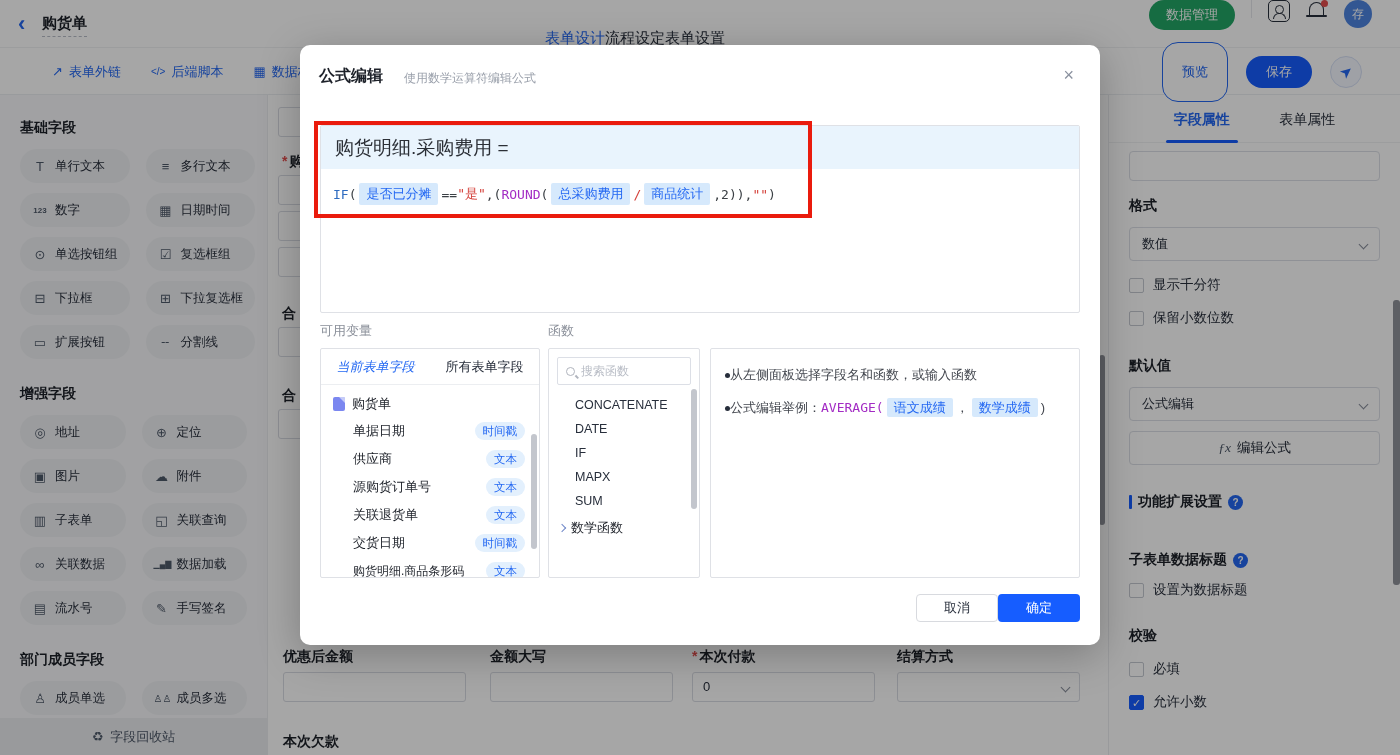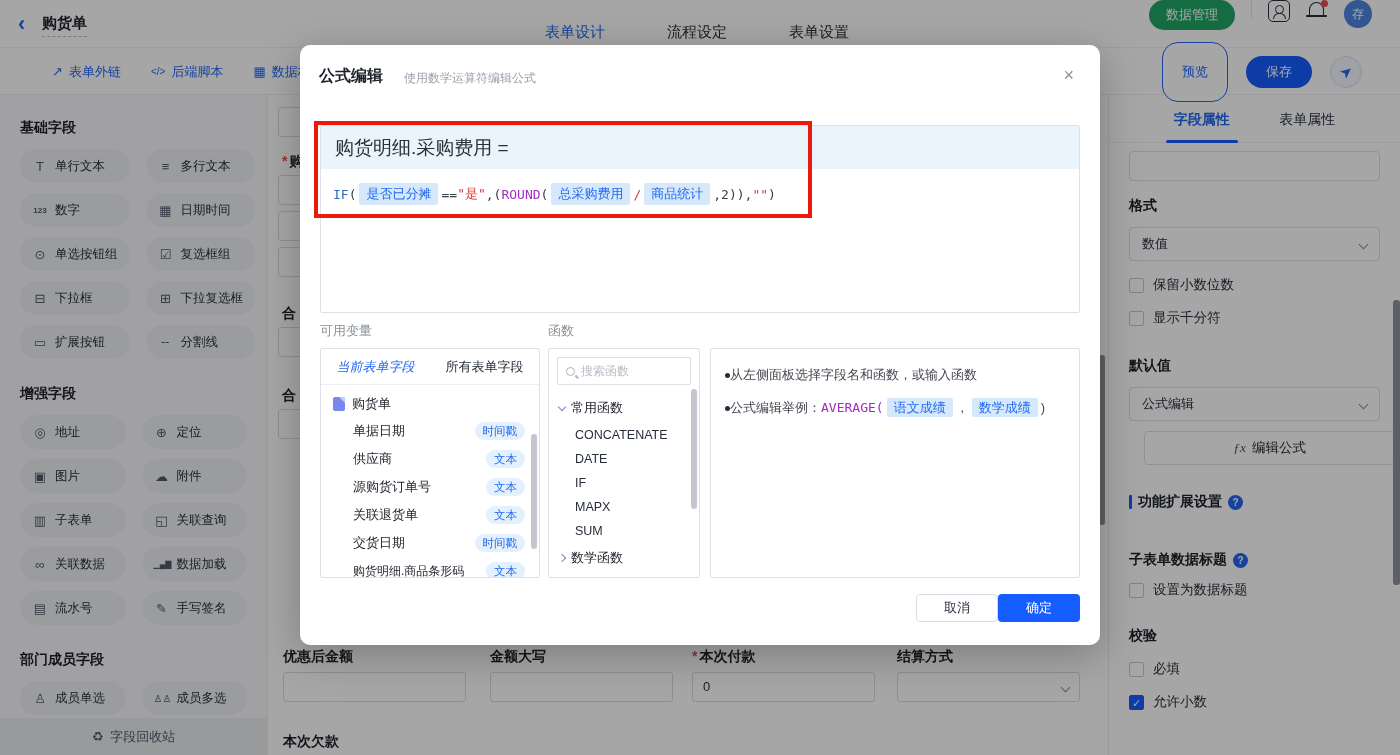--- a/index.html
+++ b/index.html
@@ -1,21 +1,21 @@
 <!DOCTYPE html>
 <html><head>
 <meta charset="utf-8">
 <style>
   * { margin:0; padding:0; box-sizing:border-box; }
   html,body { width:1400px; height:755px; overflow:hidden; font-family:"Liberation Sans","DejaVu Sans",sans-serif; color:#1d2129; background:#fff; }
   
   .topbar { position:absolute; left:0; top:0; width:1400px; height:48px; background:#fff; border-bottom:1px solid #f0f1f3; z-index:10; }
   .back { position:absolute; left:18px; top:11px; font-size:22px; color:#2468f2; font-weight:bold; cursor:pointer; }
   .form-title { position:absolute; left:42px; top:14px; font-size:15px; font-weight:600; border-bottom:1px dashed #b9bec8; padding-bottom:3px; }
-  .top-tabs { position:absolute; left:545px; top:8px; height:48px; display:flex; gap:62px; align-items:center; font-size:15px; }
+  .top-tabs { position:absolute; left:545px; top:14px; height:48px; display:flex; align-items:center; font-size:15px; }
   .top-tab { color:#272e3b; cursor:pointer; }
   .top-tab.active { color:#2468f2; }
   .top-right { position:absolute; right:28px; top:0; height:48px; display:flex; align-items:flex-start; gap:16px; }
   .btn-green { background:#23a666; color:#fff; font-size:13px; padding:6px 17px; border-radius:16px; border:none; cursor:pointer; }
   .vdiv { width:1px; height:18px; background:#e5e6eb; }
   .icon-book { width:22px; height:22px; border:1.6px solid #272e3b; border-radius:5px; position:relative; }
   .icon-book:before { content:""; position:absolute; left:6px; top:4px; width:7px; height:7px; border:1.5px solid #272e3b; border-radius:50%; }
   .icon-book:after { content:""; position:absolute; left:4px; bottom:2px; width:11px; height:5px; border:1.5px solid #272e3b; border-bottom:none; border-radius:6px 6px 0 0; }
   .bell-wrap { position:relative; width:22px; height:22px; }
   .icon-bell { position:absolute; left:3px; top:2px; width:15px; height:13px; border:1.6px solid #272e3b; border-bottom:none; border-radius:8px 8px 0 0; }
@@ -54,21 +54,21 @@
   .rsb-tab { position:relative; height:48px; line-height:48px; cursor:pointer; color:#272e3b; }
   .rsb-tab.active { color:#2468f2; font-weight:600; }
   .rsb-tab.active:after { content:""; position:absolute; left:-8px; right:-8px; bottom:0; height:3px; background:#165dff; border-radius:2px; }
   .rsb-input { height:30px; border:1px solid #dcdfe6; border-radius:4px; margin-top:8px; }
   .sec-label { font-size:14px; font-weight:700; margin-top:16px; display:flex; align-items:center; gap:6px; }
   .rsb-select { position:relative; height:34px; border:1px solid #dcdfe6; border-radius:4px; margin-top:12px; font-size:13px; color:#272e3b; line-height:32px; padding:0 12px; cursor:pointer; }
   .rsb-select .chev { position:absolute; right:12px; top:13px; }
   .cbrow { display:flex; align-items:center; gap:9px; font-size:13.5px; color:#272e3b; margin-top:15px; cursor:pointer; }
   .cb { width:15px; height:15px; border:1px solid #c5c9d2; border-radius:2px; background:#fff; flex:none; font-size:11px; line-height:14px; text-align:center; color:transparent; }
   .cb.on { background:#165dff; border-color:#165dff; color:#fff; }
-  .rsb-btn { height:34px; border:1px solid #dcdfe6; border-radius:4px; background:#fff; width:100%; font-size:13.5px; color:#272e3b; margin-top:10px; cursor:pointer; display:flex; align-items:center; justify-content:center; gap:6px;margin-left:15px; }
+  .rsb-btn { height:34px; border:1px solid #dcdfe6; border-radius:4px; background:#fff; width:100%; font-size:13.5px; color:#272e3b; margin-top:10px; cursor:pointer; display:flex; align-items:center; justify-content:center; gap:6px; }
   .fx { font-style:italic; font-family:"Liberation Serif",serif; color:#4e5969; }
   .blue-bar { display:inline-block; width:3px; height:14px; background:#165dff; border-radius:1px; }
   .help { width:15px; height:15px; border-radius:50%; background:#2468f2; color:#fff; font-size:10px; line-height:15px; text-align:center; font-weight:700; }
   
   .scroll-thumb { position:absolute; background:#8f939a; border-radius:3px; }
   
   .overlay { position:absolute; left:0; top:0; width:1400px; height:755px; background:rgba(0,0,0,0.35); z-index:50; }
   
   .modal { position:absolute; left:300px; top:45px; width:800px; height:600px; background:#fff; border-radius:10px; box-shadow:0 10px 40px rgba(0,0,0,.25); z-index:100; }
   .m-title { position:absolute; left:19px; top:21px; font-size:16px; font-weight:600; }
@@ -297,25 +297,25 @@
 <div class="rsb">
   <div class="rsb-tabs">
     <span class="rsb-tab active">字段属性</span>
     <span class="rsb-tab">表单属性</span>
   </div>
   <div class="rsb-input"></div>
   <div class="sec-label">格式</div>
   <div class="rsb-select"><span>数值</span><span class="chev"></span></div>
   <div class="cbrow">
       <span class="cb">✓</span>
-      <span>保留小数位数</span>
+      <span>显示千分符</span>
     </div>
   <div class="cbrow">
       <span class="cb">✓</span>
-      <span>显示千分符</span>
+      <span>保留小数位数</span>
     </div>
   <div class="sec-label" style="margin-top:30px">默认值</div>
   <div class="rsb-select"><span>公式编辑</span><span class="chev"></span></div>
   <button class="rsb-btn">
       <span class="fx">ƒx</span>
       <span>编辑公式</span>
     </button>
   <div class="sec-label" style="margin-top:28px">
       <span class="blue-bar"></span>
       <span>功能扩展设置</span>
@@ -409,24 +409,20 @@
         <span class="badge">文本</span>
       </div>
     <div class="scroll-thumb" style="right:2px; top:85px; width:6px; height:115px; background:#c3c6cd;"></div>
   </div>
 
   <div class="panel fn-panel">
     <div class="search">
       <span class="mag"></span>
       <input placeholder="搜索函数" style="">
     </div>
-    <div class="fn-group">
-        <span class="tchev down"></span>
-        <span>常用函数</span>
-      </div>
     <div class="fn-item">CONCATENATE</div>
     <div class="fn-item">DATE</div>
     <div class="fn-item">IF</div>
     <div class="fn-item">MAPX</div>
     <div class="fn-item">SUM</div>
     <div class="fn-group">
         <span class="tchev right"></span>
         <span>数学函数</span>
       </div>
     <div class="fn-group"></div>

